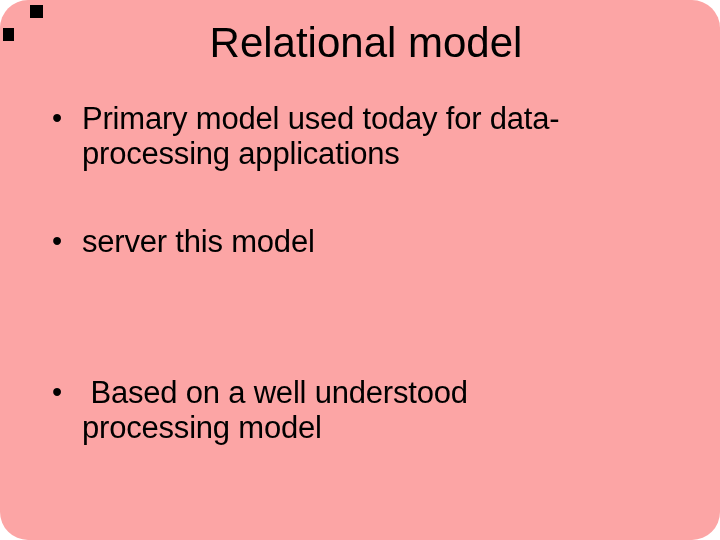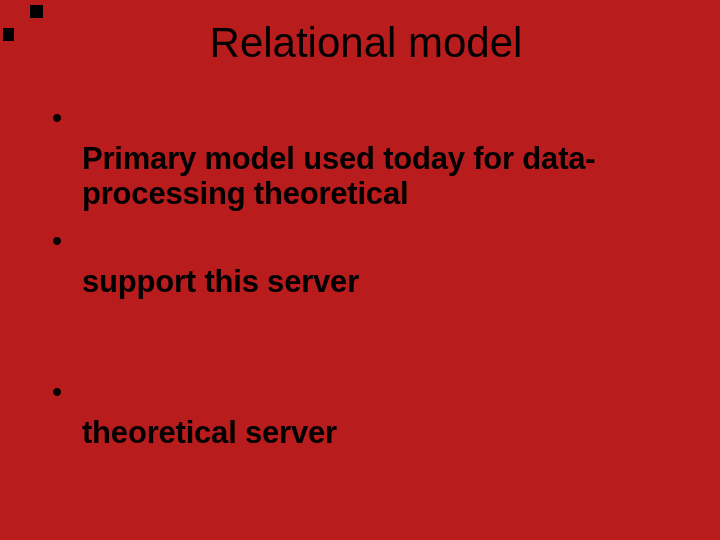--- a/index.html
+++ b/index.html
@@ -4,24 +4,25 @@
 <style>
   html, body {
     margin: 0;
     padding: 0;
     background: #ffffff;
   }
   .slide {
     position: relative;
     width: 720px;
     height: 540px;
-    background: #b91c1c;
+    background: #fca5a5;
     overflow: hidden;
     font-family: "Liberation Sans", sans-serif;
     color: #000000;
+    border-radius: 28px;
   }
   .corner-mark {
     position: absolute;
     background: #000000;
   }
   .corner-mark.m1 { left: 30px; top: 5px;  width: 13px; height: 13px; }
   .corner-mark.m2 { left: 3px;  top: 28px; width: 11px; height: 13px; }
   .slide-title {
     position: absolute;
     top: 18px;
@@ -46,53 +47,53 @@
   .bullet-dot {
     width: 30px;
     flex: 0 0 30px;
     font-size: 29px;
     line-height: 35px;
     font-weight: 400;
   }
   .bullet-text {
     font-size: 31px;
     line-height: 35px;
-    font-weight: 700;
+    font-weight: 400;
     letter-spacing: -0.2px;
-    margin-top: 40px;
   }
   .bullet-line {
     white-space: pre;
   }
 </style>
 </head>
 <body>
 
 <div class="slide">
 
   <div class="corner-mark m1"></div>
   <div class="corner-mark m2"></div>
 
   <div class="slide-title">Relational model</div>
 
   <div class="bullet-item b1">
     <span class="bullet-dot">•</span>
     <div class="bullet-text">
       <div class="bullet-line">Primary model used today for data-</div>
-      <div class="bullet-line">processing theoretical</div>
+      <div class="bullet-line">processing applications</div>
     </div>
   </div>
 
   <div class="bullet-item b2">
     <span class="bullet-dot">•</span>
     <div class="bullet-text">
-      <div class="bullet-line">support this server</div>
+      <div class="bullet-line">server this model</div>
     </div>
   </div>
 
   <div class="bullet-item b3">
     <span class="bullet-dot">•</span>
     <div class="bullet-text">
-      <div class="bullet-line">theoretical server</div>
+      <div class="bullet-line"> Based on a well understood</div>
+      <div class="bullet-line">processing model</div>
     </div>
   </div>
 
 </div>
 
 </body></html>

